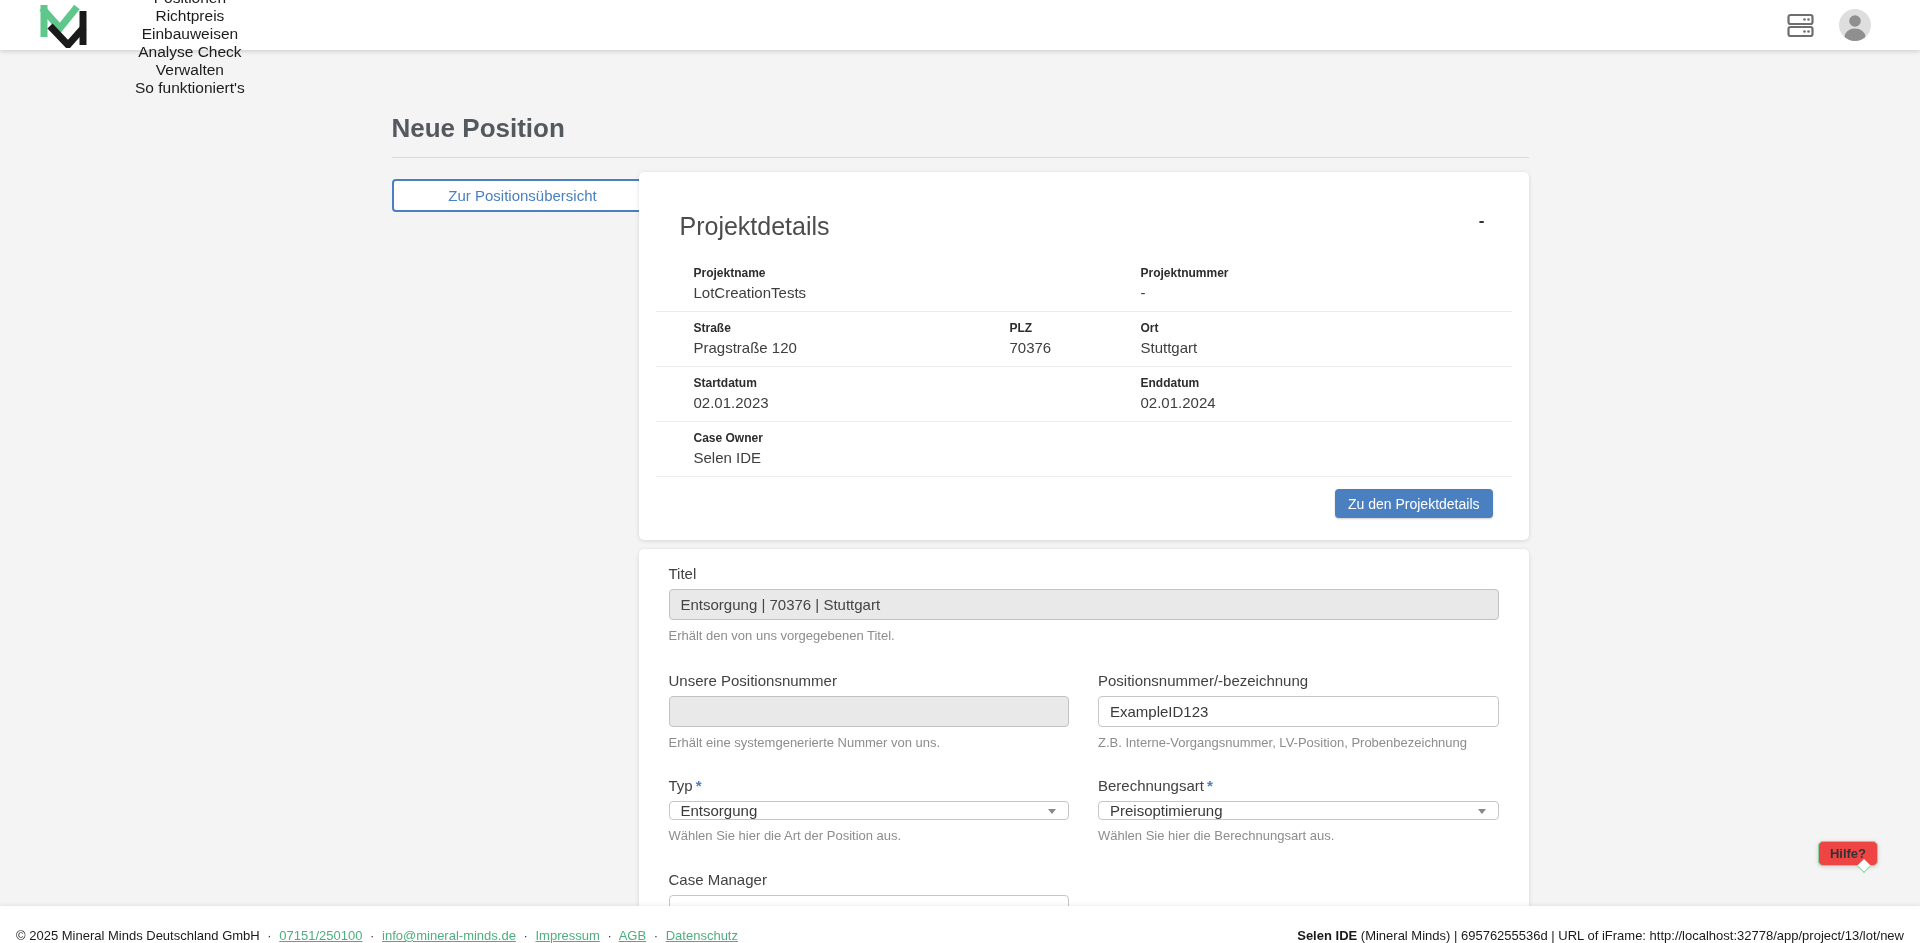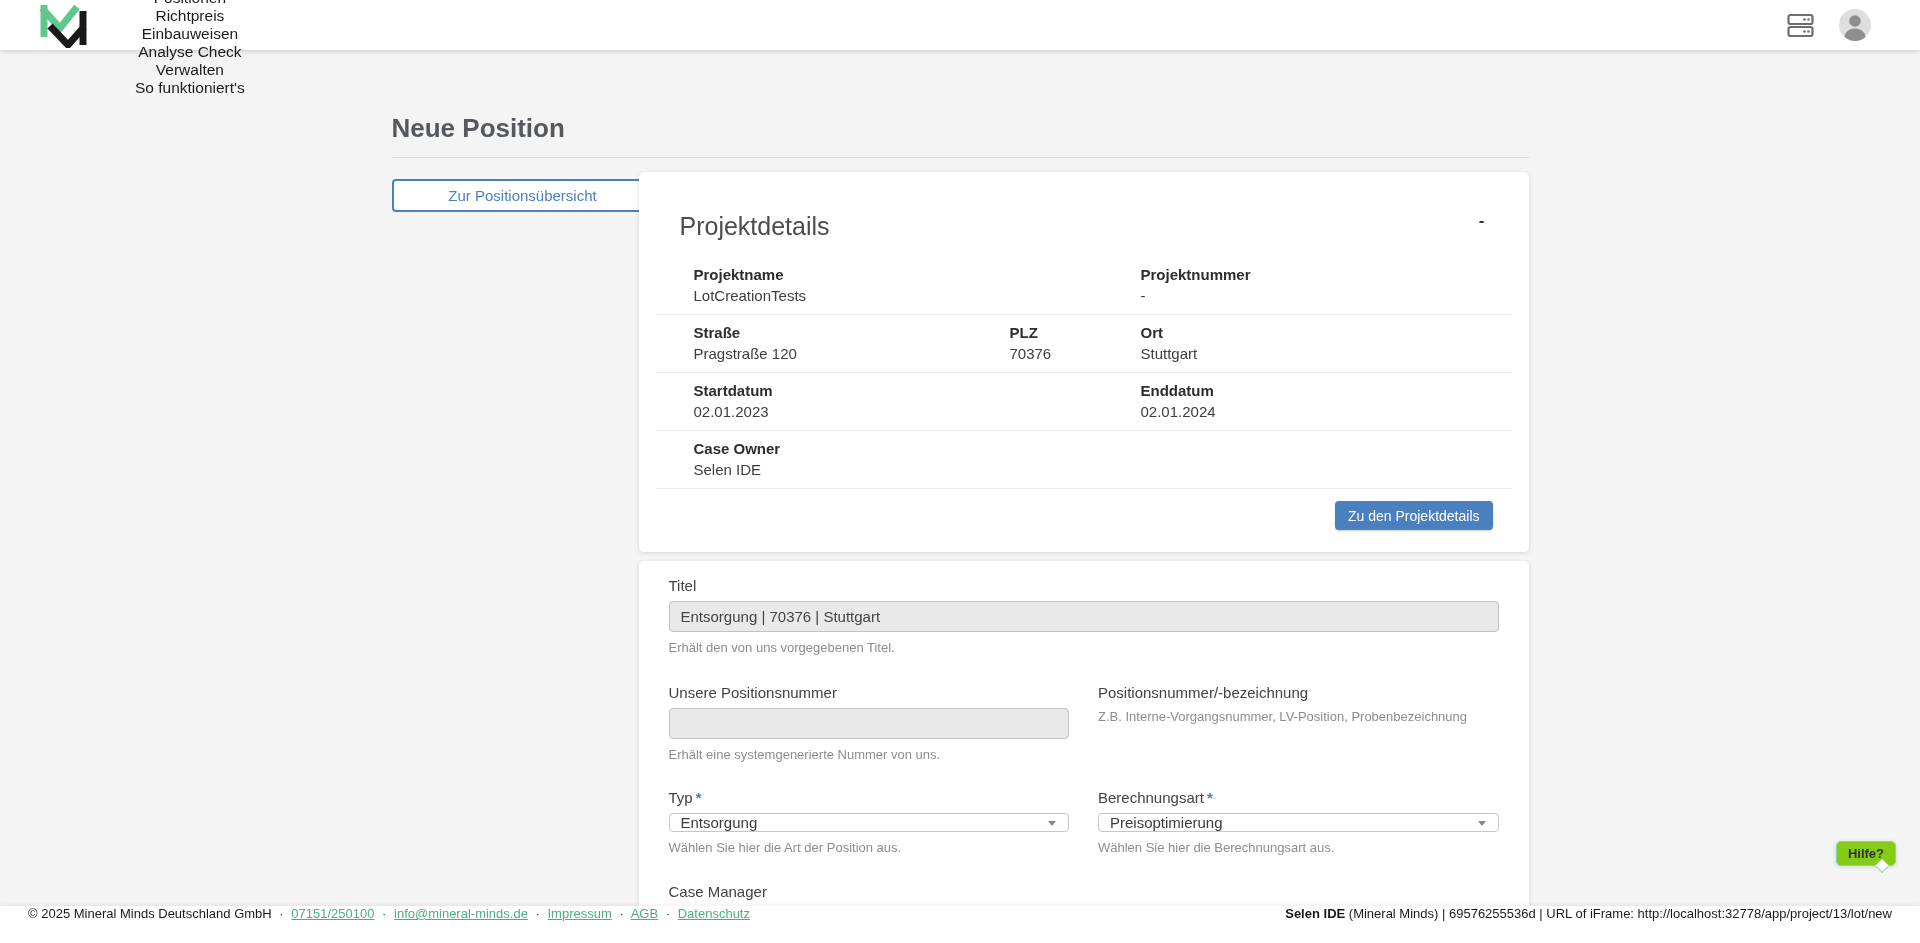--- a/index.html
+++ b/index.html
@@ -68,21 +68,21 @@
     color: #333;
     cursor: pointer;
     line-height: 1;
   }
   .prow {
     display: grid;
     grid-template-columns: 316px 131px 1fr;
     padding: 9px 0 10px 38px;
     border-bottom: 1px solid #ececec;
   }
-  .pcell .plabel { font-size: 15px; font-weight: 700; color: #2d2d2d; margin-bottom: 4px; }
+  .pcell .plabel { font-size: 12px; font-weight: 700; color: #2d2d2d; margin-bottom: 4px; }
   .pcell .pvalue { font-size: 15px; color: #3e3e3e; }
   .col3 { grid-column: 3; }
   .card-actions { text-align: right; padding-right: 19px; }
   .primary-btn {
     margin-top: 12px;
     height: 29px;
     padding: 0 13px;
     background: #4a80c0;
     color: #ffffff;
     border: none;
@@ -138,38 +138,38 @@
     border-top: 5px solid #888;
   }
   .case-group { margin-top: 28px; }
   
   .footer {
     position: fixed;
     left: 0; right: 0; bottom: 0;
     height: 37px;
     background: #fff;
     display: flex;
-    align-items: flex-start;
+    align-items: flex-end;
     justify-content: space-between;
-    padding: 0 28px;
+    padding: 0 16px;
     font-size: 13px;
     color: #1a1a1a;
     box-shadow: 0 -1px 4px rgba(0,0,0,.08);
     z-index: 20;
     white-space: nowrap;
   }
   .footer a, .flink { color: #4fae7e; text-decoration: underline; cursor: pointer; }
   .sep { margin: 0 4px; color: #333; }
   .fbold { font-weight: 700; }
   
   .help-bubble {
     position: fixed;
-    right: 24px;
+    right: 42px;
     bottom: 77px;
-    background: #84cc16;
+    background: #ef4444;
     border: 1px solid #86d6a5;
     border-radius: 5px;
     padding: 4px 11px;
     font-size: 13px;
     font-weight: 700;
     color: #333;
     box-shadow: 0 1px 4px rgba(0,0,0,.15);
     cursor: pointer;
     z-index: 30;
   }
@@ -307,20 +307,21 @@
         </div>
 
         <div class="grid2">
           <div>
             <div class="flabel">Unsere Positionsnummer</div>
             <input class="tinput" type="text" disabled="" value="" style="">
             <div class="fhelp">Erhält eine systemgenerierte Nummer von uns.</div>
           </div>
           <div>
             <div class="flabel">Positionsnummer/-bezeichnung</div>
+            <input class="tinput" type="text" value="ExampleID123" style="">
             <div class="fhelp">Z.B. Interne-Vorgangsnummer, LV-Position, Probenbezeichnung</div>
           </div>
         </div>
 
         <div class="grid2 second">
           <div>
             <div class="flabel">
               <span>Typ</span><span class="req">*</span>
             </div>
             <div class="select-box">

